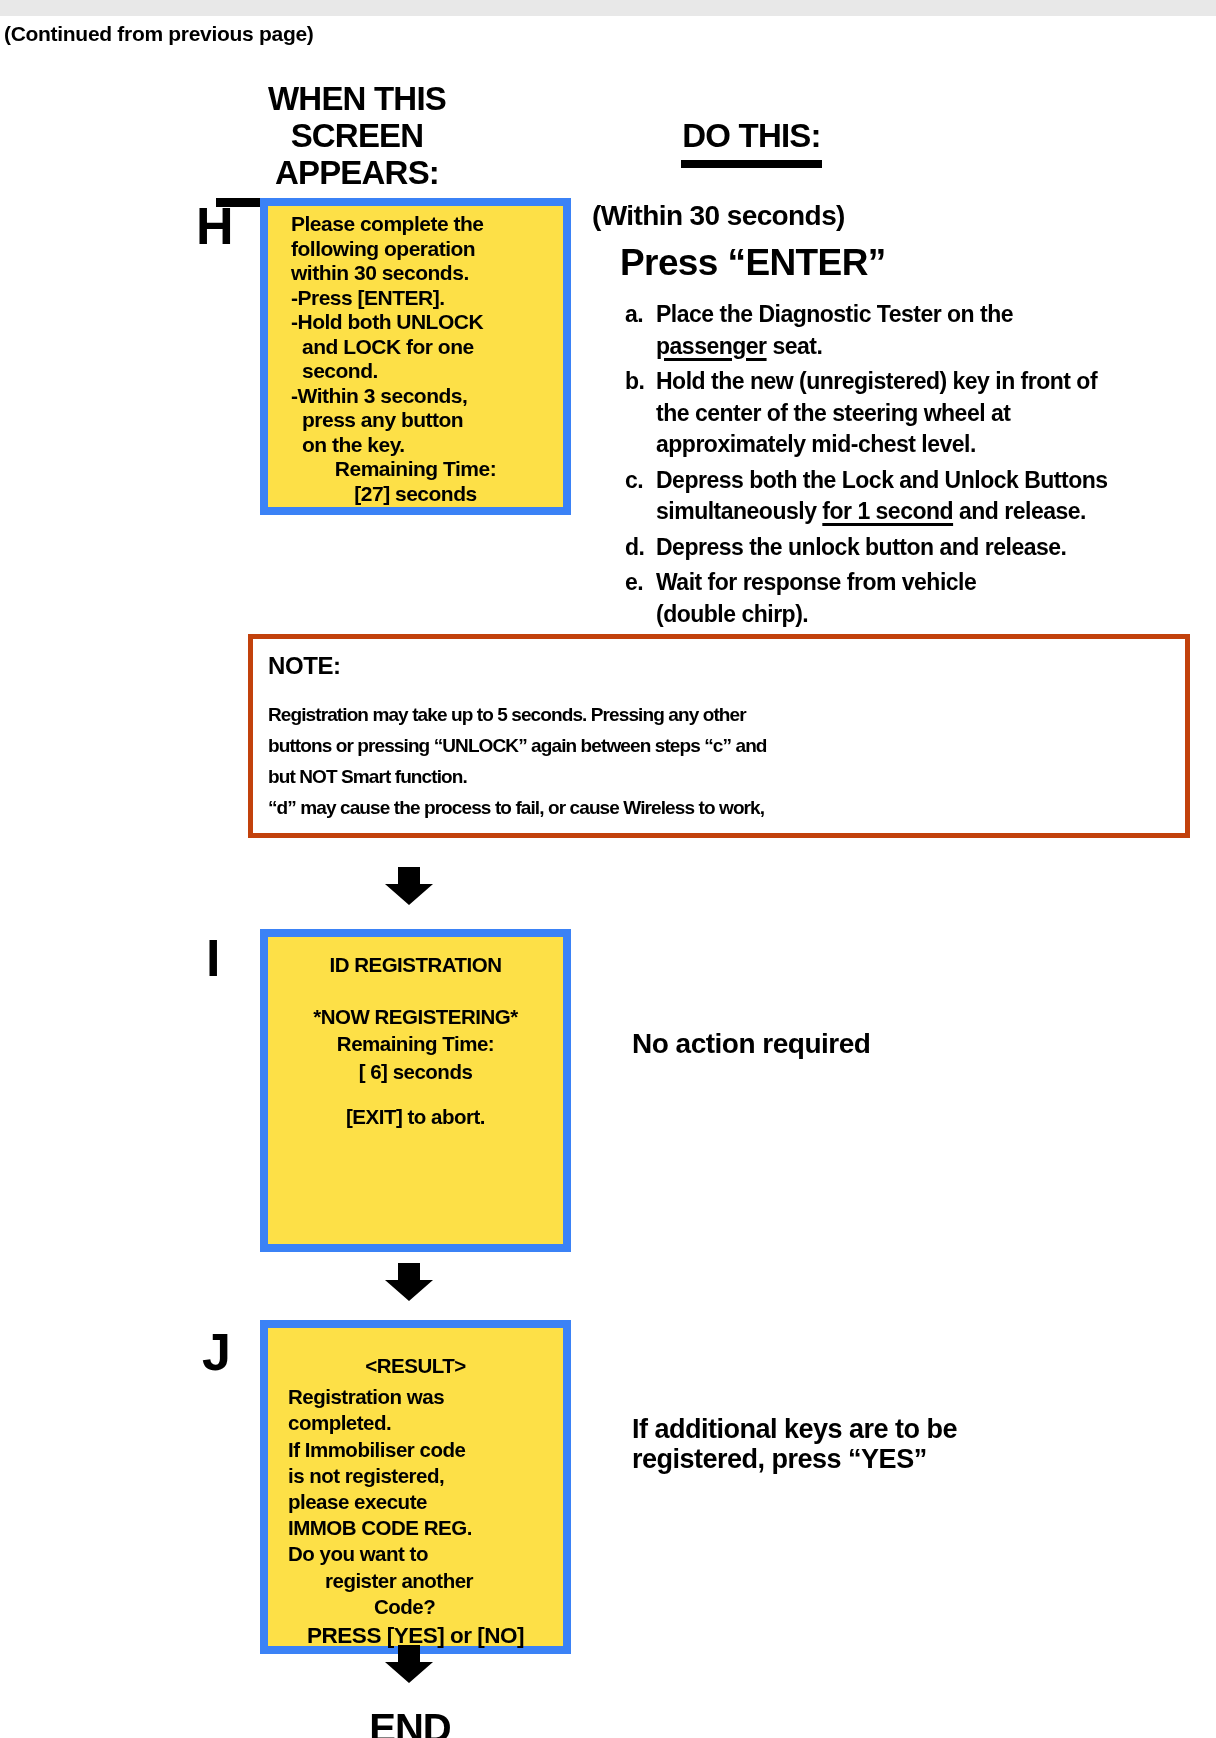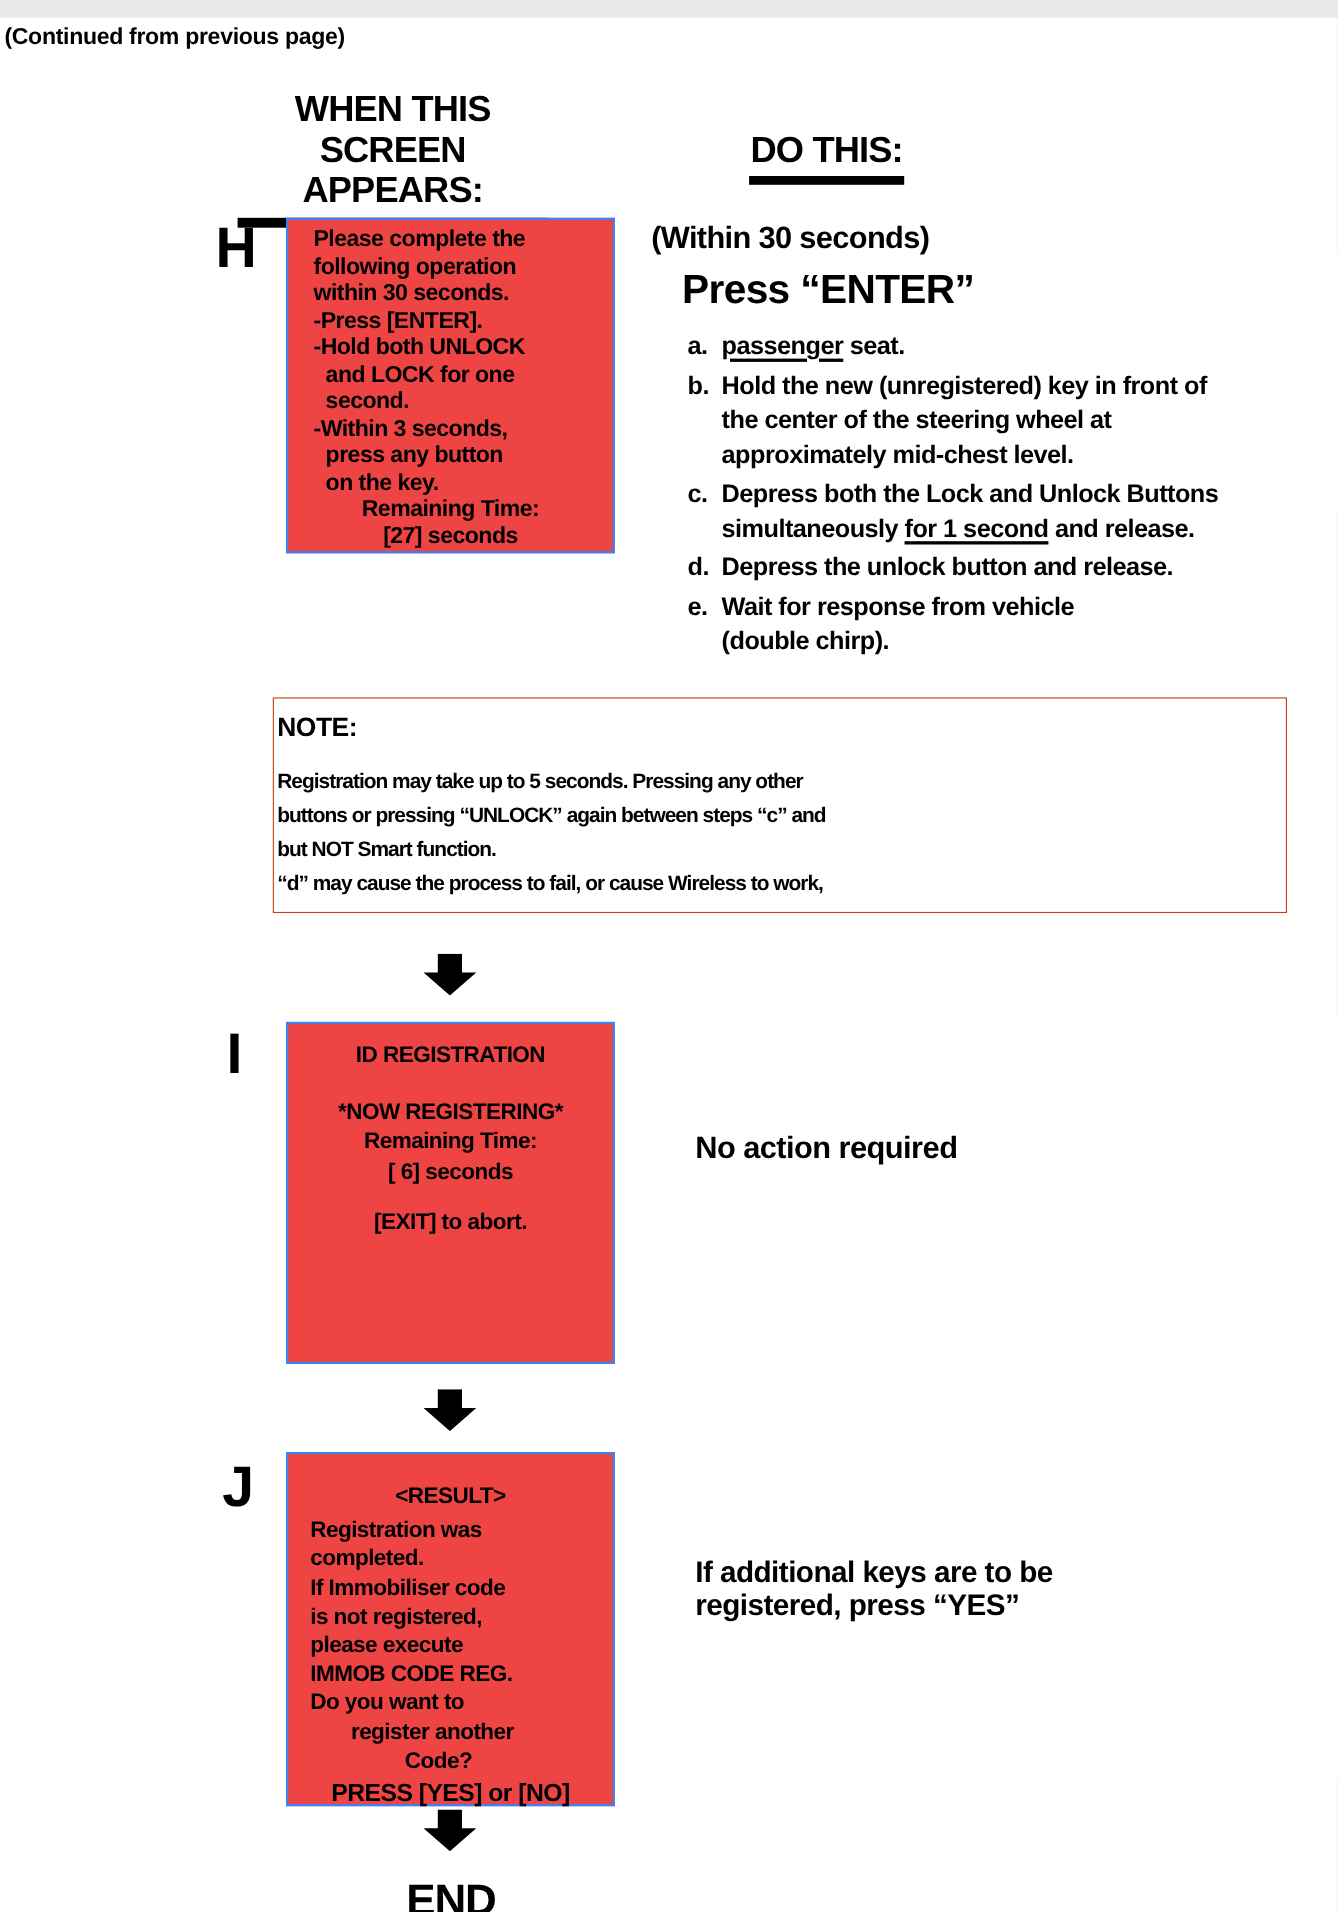--- a/index.html
+++ b/index.html
@@ -11,21 +11,21 @@
   .abs{position:absolute;}
   .continued{left:4px;top:6px;font-size:21px;letter-spacing:-0.3px;}
   .hdr-left{left:216px;top:64px;width:282px;text-align:center;font-size:33px;line-height:37px;letter-spacing:-0.8px;}
   .hdr-left .bar{height:9px;background:#000;margin-top:7px;}
   .hdr-right{left:681px;top:101px;width:141px;text-align:center;font-size:33px;letter-spacing:-0.8px;}
   .hdr-right .bar{height:8px;background:#000;margin-top:5px;}
   .screen-label{font-size:52px;line-height:1;letter-spacing:-1px;}
   .lbl-h{left:196px;top:184px;}
   .lbl-i{left:206px;top:916px;}
   .lbl-j{left:202px;top:1310px;}
-  .screen-box{width:295px;border:2px solid #3b82f6;background:#ef4444;}
+  .screen-box{width:295px;border:8px solid #3b82f6;background:#fde047;}
   .box-h{left:260px;top:182px;height:295px;padding-top:6px;font-size:21px;line-height:24.5px;letter-spacing:-0.5px;}
   .box-h .ln{padding-left:23px;}
   .box-h .ln.ind{padding-left:34px;}
   .box-h .ctr{text-align:center;}
   .box-i{left:260px;top:913px;height:293px;padding-top:14px;font-size:20.5px;line-height:27.5px;letter-spacing:-0.5px;}
   .box-i .ctr{text-align:center;}
   .box-i .sub{margin-top:24px;}
   .box-i .para{padding-left:20px;margin-top:11px;}
   .box-i .exit{margin-top:18px;}
   .box-j{left:260px;top:1304px;height:293px;padding-top:25px;font-size:20.5px;line-height:26.2px;letter-spacing:-0.5px;}
@@ -33,21 +33,21 @@
   .box-j .para{padding-left:20px;margin-top:5px;}
   .box-j .ind1{padding-left:37px;}
   .box-j .ind2{padding-left:86px;}
   .box-j .press{font-size:22.5px;margin-top:3px;}
   .within{left:592px;top:184px;font-size:28px;letter-spacing:-0.6px;}
   .press-enter{left:620px;top:226px;font-size:37px;letter-spacing:-0.6px;}
   .steps{left:625px;top:283px;width:585px;font-size:23px;line-height:31.5px;letter-spacing:-0.5px;}
   .step{display:flex;margin-bottom:4px;}
   .step .marker{width:31px;flex:0 0 31px;}
   .u{text-decoration:underline;text-decoration-thickness:3px;text-underline-offset:4px;}
-  .note-box{left:248px;top:618px;width:909px;height:181px;border:1px solid #c2410c;padding:13px 8px 0 3px;}
+  .note-box{left:248px;top:618px;width:909px;height:181px;border:5px solid #c2410c;padding:13px 8px 0 15px;}
   .note-title{font-size:24px;letter-spacing:-0.4px;}
   .note-para{margin-top:19px;font-size:19px;line-height:31px;letter-spacing:-0.9px;}
   .action-i{left:632px;top:1012px;font-size:28px;letter-spacing:-0.5px;}
   .action-j{left:632px;top:1398px;font-size:27px;line-height:30px;letter-spacing:-0.5px;}
   .end-label{left:330px;top:1690px;width:160px;text-align:center;font-size:40px;letter-spacing:-1px;}
   .arrow{width:48px;height:38px;}
   .arrow-1{left:385px;top:851px;}
   .arrow-2{left:385px;top:1247px;}
   .arrow-3{left:385px;top:1629px;}
 </style>
@@ -85,20 +85,21 @@
     <div class="ctr">[27] seconds</div>
   </div>
 
   <div class="abs within">(Within 30 seconds)</div>
   <div class="abs press-enter">Press “ENTER”</div>
 
   <div class="abs steps">
     <div class="step">
       <span class="marker">a.</span>
       <div>
+        <div><span>Place the Diagnostic Tester on the</span><span class="u"></span><span></span></div>
         <div><span></span><span class="u">passenger</span><span> seat.</span></div>
       </div>
     </div>
     <div class="step">
       <span class="marker">b.</span>
       <div>
         <div><span>Hold the new (unregistered) key in front of</span></div>
         <div><span>the center of the steering wheel at</span></div>
         <div><span>approximately mid-chest level.</span></div>
       </div>

